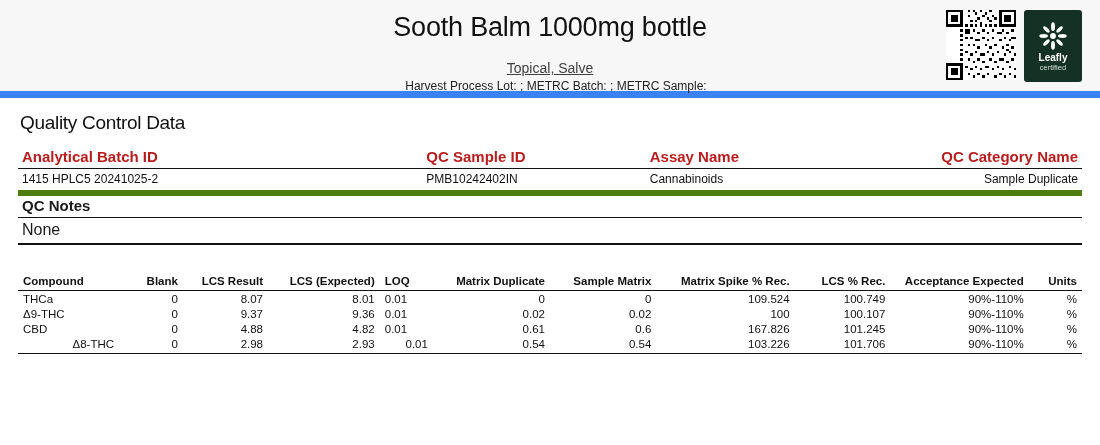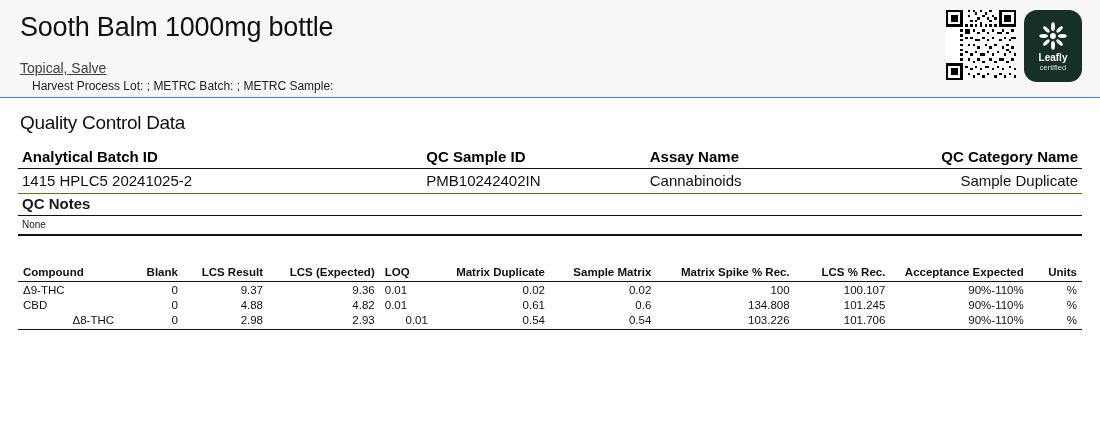--- a/index.html
+++ b/index.html
@@ -20,23 +20,24 @@
     height: 445px;
     background: #ffffff;
     box-sizing: border-box;
   }
 
   
   .header {
     position: relative;
     height: 98px;
     background: #f7f7f7;
-    border-bottom: 1px solid #3b82f6;
+    border-bottom: 7px solid #3b82f6;
     box-sizing: border-box;
     padding: 12px 20px 0 20px;
+    text-align: center;
   }
   .product-title {
     font-size: 27px;
     font-weight: normal;
     letter-spacing: -0.2px;
     color: #111;
     line-height: 1.12;
     margin: 0;
   }
   .product-subtitle {
@@ -64,21 +65,21 @@
   }
   .qr {
     width: 70px;
     height: 70px;
     display: block;
   }
   .leafly-badge {
     width: 58px;
     height: 72px;
     background: #153024;
-    border-radius: 13px;
+    border-radius: 3px;
     display: flex;
     flex-direction: column;
     align-items: center;
     justify-content: center;
     color: #ffffff;
   }
   .leafly-mark {
     width: 30px;
     height: 30px;
     display: block;
@@ -112,47 +113,47 @@
   table.qc-summary {
     width: 100%;
     border-collapse: collapse;
     table-layout: fixed;
   }
   table.qc-summary th {
     font-size: 15px;
     font-weight: bold;
     padding: 0 4px 3px 4px;
     border-bottom: 1.6px solid #111;
-    color: #000000;
+    color: #b91c1c;
   }
   table.qc-summary td {
-    font-size: 15px;
+    font-size: 12px;
     padding: 3px 4px 4px 4px;
-    border-bottom: 1px solid #4d7c0f;
+    border-bottom: 6px solid #4d7c0f;
     color: #111;
   }
   .ta-l { text-align: left; }
   .ta-r { text-align: right; }
 
   .qc-notes-wrap {
     margin-top: 1px;
   }
   table.qc-notes {
     width: 100%;
     border-collapse: collapse;
   }
   table.qc-notes th {
     font-size: 15px;
     font-weight: bold;
     text-align: left;
     padding: 0 4px 3px 4px;
     border-bottom: 1.6px solid #111;
   }
   table.qc-notes td {
-    font-size: 10px;
+    font-size: 16px;
     text-align: left;
     padding: 3px 4px 4px 4px;
     border-bottom: 2px solid #111;
   }
 
   
   .results-wrap {
     margin-top: 30px;
   }
   table.results {
@@ -408,41 +409,54 @@
             <th class="ta-r">Matrix Duplicate</th>
             <th class="ta-r">Sample Matrix</th>
             <th class="ta-r">Matrix Spike % Rec.</th>
             <th class="ta-r">LCS % Rec.</th>
             <th class="ta-r">Acceptance Expected</th>
             <th class="ta-r">Units</th>
           </tr>
         </thead>
         <tbody>
           <tr>
+            <td class="ta-l">THCa</td>
+            <td class="ta-r">0</td>
+            <td class="ta-r">8.07</td>
+            <td class="ta-r">8.01</td>
+            <td class="ta-l">0.01</td>
+            <td class="ta-r">0</td>
+            <td class="ta-r">0</td>
+            <td class="ta-r">109.524</td>
+            <td class="ta-r">100.749</td>
+            <td class="ta-r">90%-110%</td>
+            <td class="ta-r">%</td>
+          </tr>
+          <tr>
             <td class="ta-l">Δ9-THC</td>
             <td class="ta-r">0</td>
             <td class="ta-r">9.37</td>
             <td class="ta-r">9.36</td>
             <td class="ta-l">0.01</td>
             <td class="ta-r">0.02</td>
             <td class="ta-r">0.02</td>
             <td class="ta-r">100</td>
             <td class="ta-r">100.107</td>
             <td class="ta-r">90%-110%</td>
             <td class="ta-r">%</td>
           </tr>
           <tr>
             <td class="ta-l">CBD</td>
             <td class="ta-r">0</td>
             <td class="ta-r">4.88</td>
             <td class="ta-r">4.82</td>
             <td class="ta-l">0.01</td>
             <td class="ta-r">0.61</td>
             <td class="ta-r">0.6</td>
-            <td class="ta-r">134.808</td>
+            <td class="ta-r">167.826</td>
             <td class="ta-r">101.245</td>
             <td class="ta-r">90%-110%</td>
             <td class="ta-r">%</td>
           </tr>
           <tr class="results-last">
             <td class="ta-l">Δ8-THC</td>
             <td class="ta-r">0</td>
             <td class="ta-r">2.98</td>
             <td class="ta-r">2.93</td>
             <td class="ta-l">0.01</td>

